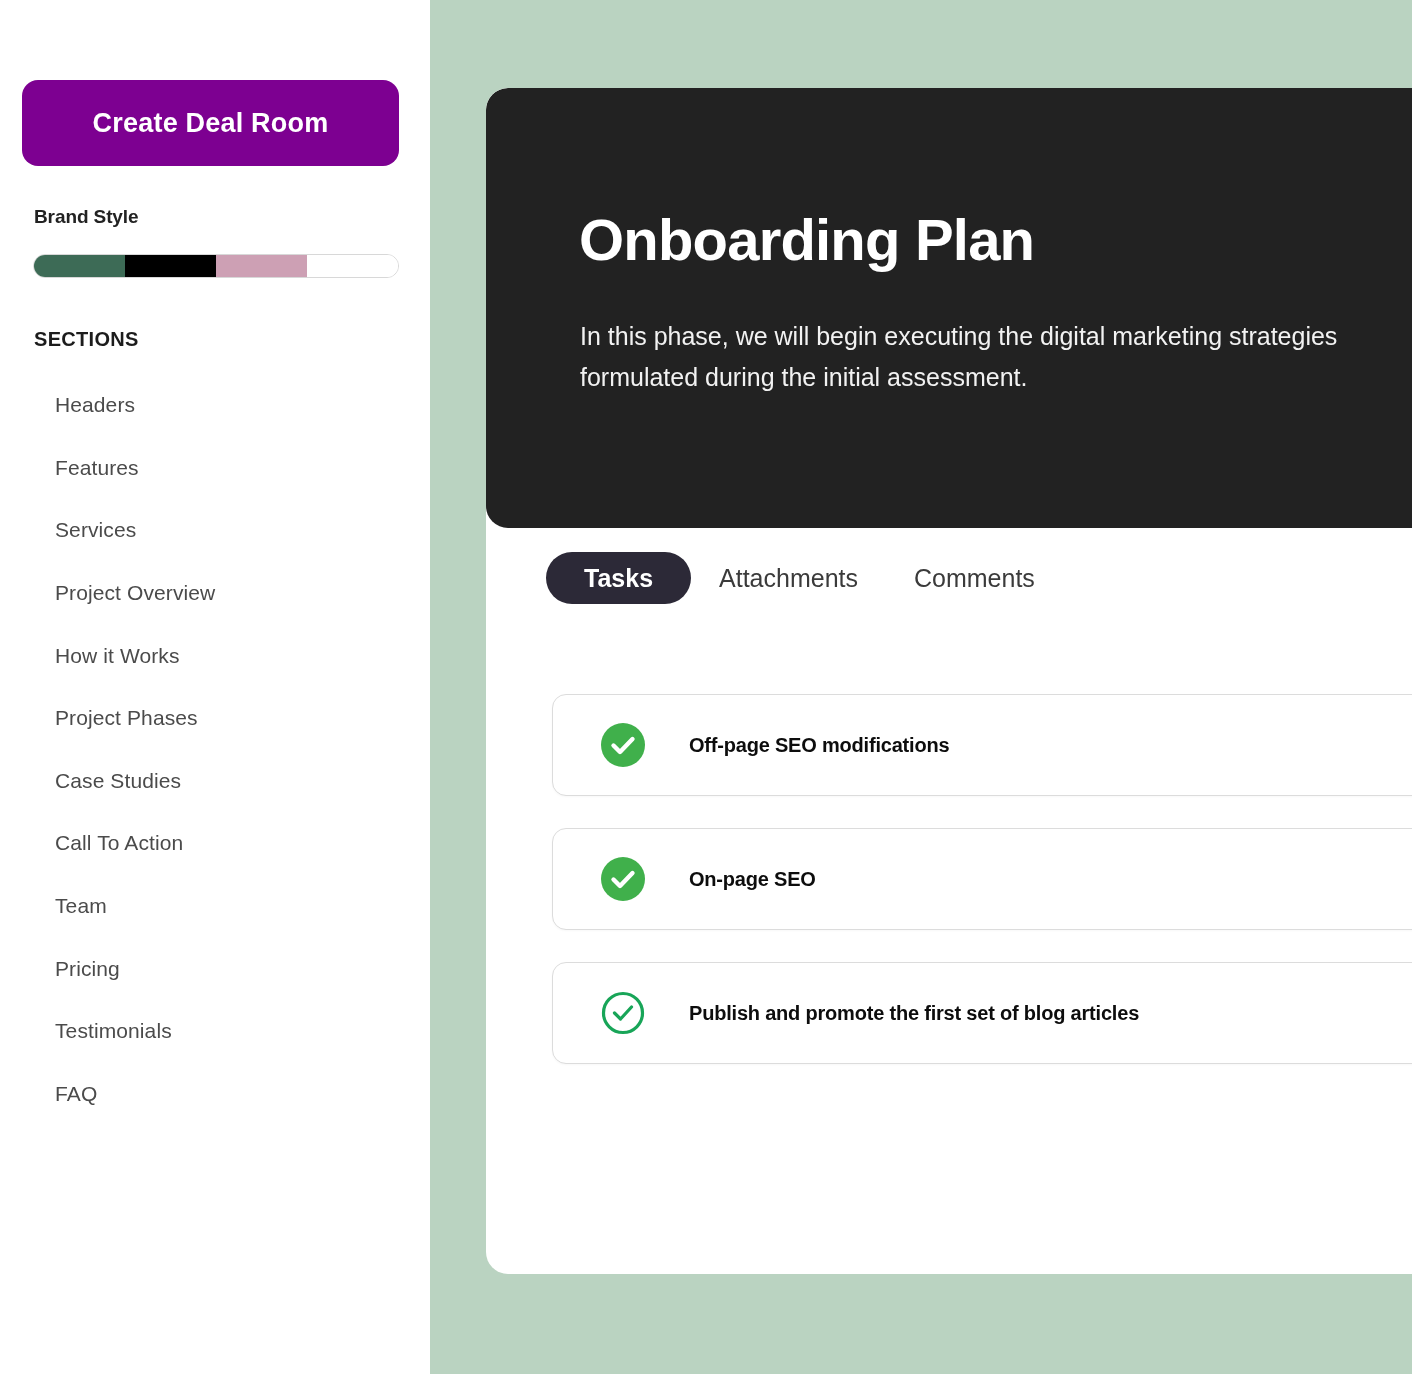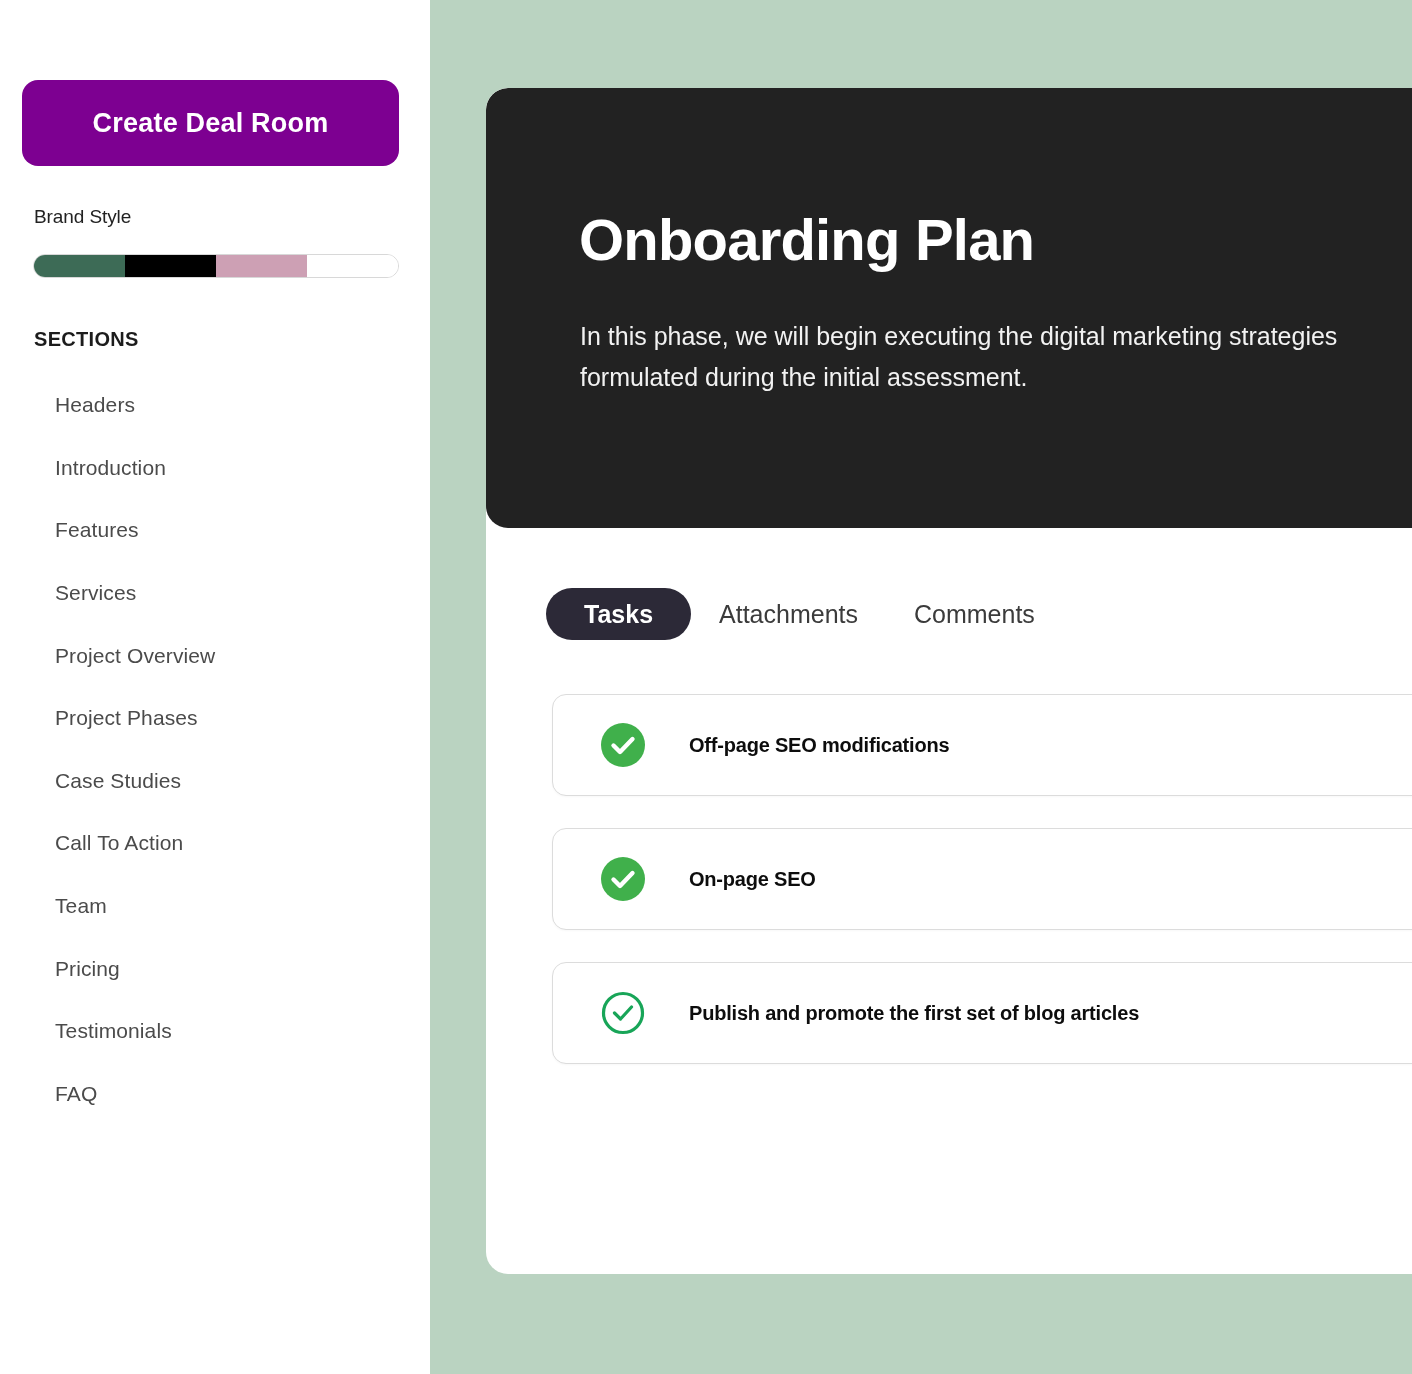--- a/index.html
+++ b/index.html
@@ -55,21 +55,21 @@
     letter-spacing: 0.2px;
     cursor: pointer;
     font-family: "Liberation Sans", sans-serif;
   }
 
   .brand-style-label {
     position: absolute;
     left: 34px;
     top: 198px;
     font-size: 19px;
-    font-weight: normal;
+    font-weight: bold;
     color: #222222;
     letter-spacing: -0.1px;
   }
 
   .swatch-bar {
     position: absolute;
     left: 33px;
     top: 246px;
     width: 366px;
     height: 24px;
@@ -161,21 +161,20 @@
   }
   .tab {
     font-size: 25px;
     color: #3b3b3b;
     padding: 0 28px;
     height: 52px;
     line-height: 52px;
     cursor: pointer;
     border-radius: 26px;
     white-space: nowrap;
-    margin-top: 36px;
   }
   .tab.active {
     background: #2c2937;
     color: #ffffff;
     font-weight: bold;
     padding: 0 38px;
   }
 
   .task-list {
     position: absolute;
@@ -230,30 +229,30 @@
       <div class="swatch" style="background:#ffffff"></div>
     </div>
 
     <div class="sections-title">SECTIONS</div>
 
     <ul class="section-list">
       <li class="section-item">
           <span>Headers</span>
         </li>
       <li class="section-item">
-          <span>Introduction</span>
-        </li>
-      <li class="section-item">
           <span>Features</span>
         </li>
       <li class="section-item">
           <span>Services</span>
         </li>
       <li class="section-item">
           <span>Project Overview</span>
+        </li>
+      <li class="section-item">
+          <span>How it Works</span>
         </li>
       <li class="section-item">
           <span>Project Phases</span>
         </li>
       <li class="section-item">
           <span>Case Studies</span>
         </li>
       <li class="section-item">
           <span>Call To Action</span>
         </li>

